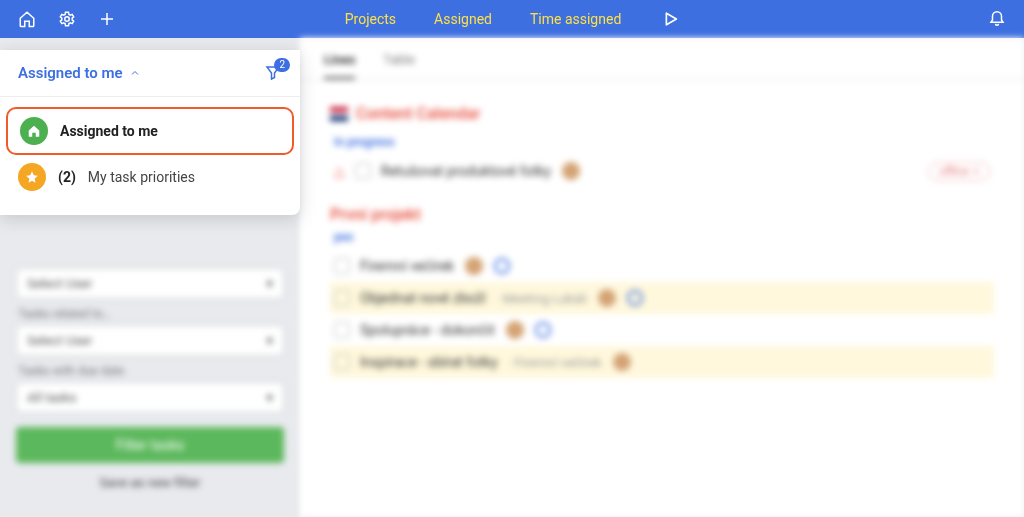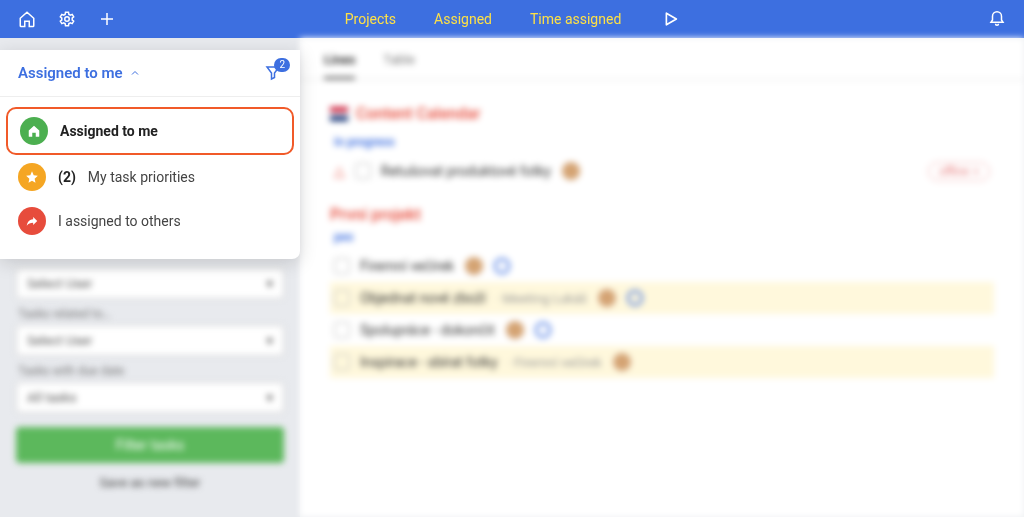--- a/index.html
+++ b/index.html
@@ -164,28 +164,20 @@
           </div>
           <div class="menu-item">
             <span class="mi-icon mi-orange">
               <svg width="14" height="14" viewBox="0 0 24 24" fill="#fff">
                 <path d="M12 2l2.9 6.9L22 10l-5.5 4.8L18 22l-6-3.6L6 22l1.5-7.2L2 10l7.1-1.1z"></path>
               </svg>
             </span>
             <span class="cnt">(2)</span> 
             <span class="label-txt">My task priorities</span>
           </div>
-          <div class="menu-item">
-            <span class="mi-icon mi-red">
-              <svg width="14" height="14" viewBox="0 0 24 24" fill="#fff">
-                <path d="M14 9V5l7 7-7 7v-4c-5 0-8 1.5-11 5 1-5 3-10 11-11z"></path>
-              </svg>
-            </span>
-            <span class="label-txt">I assigned to others</span>
-          </div>
         </div>
     </div>
   </div>
 
   <div class="main">
     <div class="view-tabs">
       <div class="view-tab active">Lines</div>
       <div class="view-tab">Table</div>
     </div>
     <div class="content">

